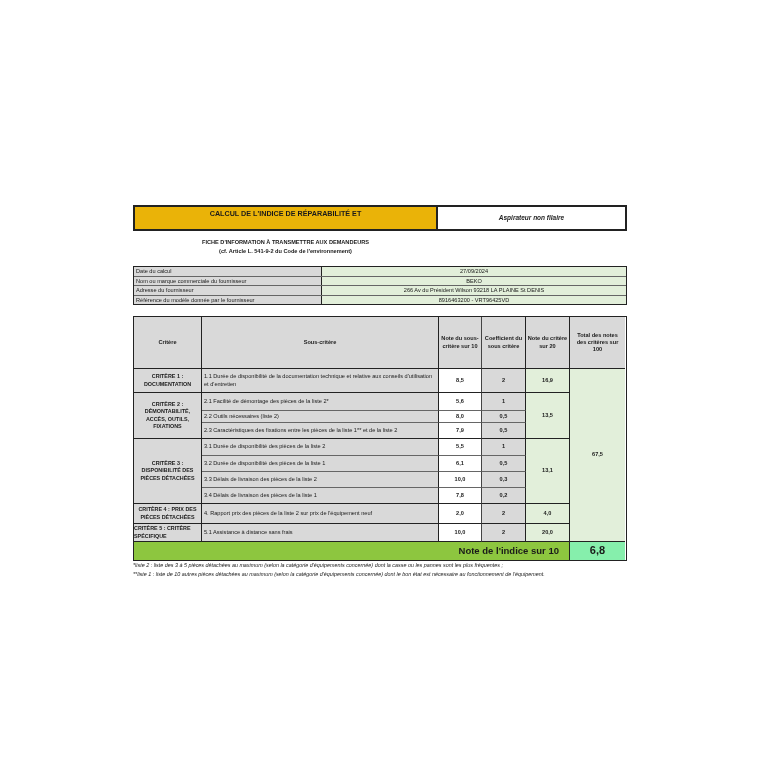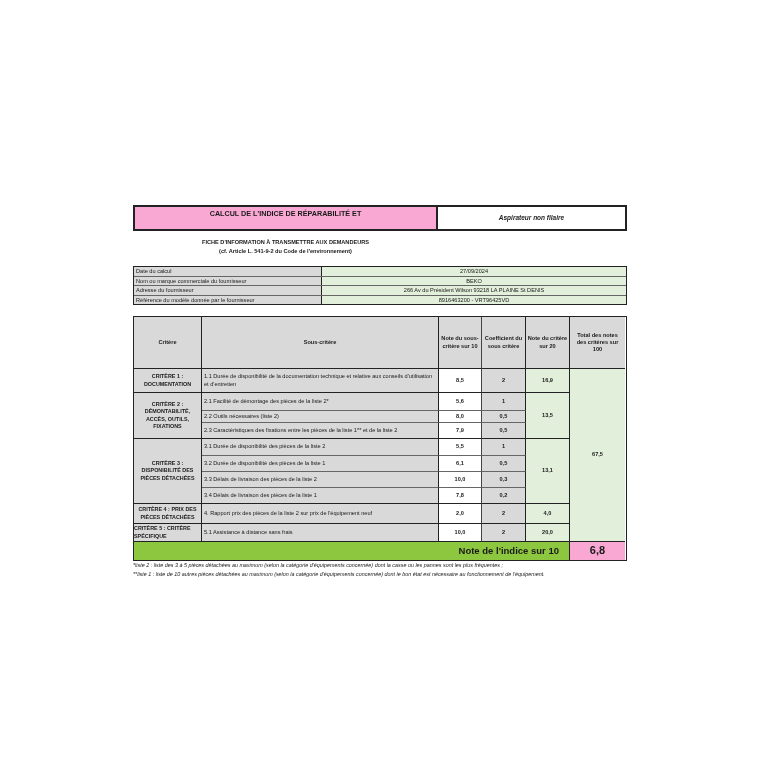--- a/index.html
+++ b/index.html
@@ -1,37 +1,37 @@
 <!DOCTYPE html>
 <html><head>
 <meta charset="utf-8">
 <style>
   html, body { margin:0; padding:0; background:#ffffff; }
   body { width:768px; height:768px; position:relative; overflow:hidden; font-family:"Liberation Sans", sans-serif; color:#1a1a1a; }
   .abs { position:absolute; box-sizing:border-box; }
-  .title-box { left:133px; top:205px; width:305px; height:26px; background:#f9a8d4; border:2px solid #222; font-weight:bold; font-size:7.2px; text-align:center; line-height:10px; padding-top:2px; }
+  .title-box { left:133px; top:205px; width:305px; height:26px; background:#eab308; border:2px solid #222; font-weight:bold; font-size:7.2px; text-align:center; line-height:10px; padding-top:2px; }
   .type-box { left:437px; top:205px; width:190px; height:26px; background:#fff; border:2px solid #222; border-left:1px solid #222; font-style:italic; font-weight:bold; font-size:6.5px; text-align:center; line-height:22px; }
   .fiche { left:133px; top:238px; width:305px; text-align:center; font-size:5.6px; font-weight:bold; line-height:9px; }
   .info { left:133px; top:266px; width:494px; border:1.5px solid #222; border-collapse:collapse; }
   .info-row { display:flex; height:8.6px; border-bottom:0.5px solid #666; }
   .info-row:last-child { border-bottom:none; }
   .info-label { width:185px; background:#d9d9d9; font-size:5.6px; padding-left:2px; line-height:8.6px; border-right:1.5px solid #222; white-space:nowrap; overflow:hidden; }
   .info-value { flex:1; background:#e2efda; font-size:5.6px; text-align:center; line-height:8.6px; white-space:nowrap; }
   .main { left:133px; top:316px; width:494px; height:245px; border:1.5px solid #222; }
   .cell { position:absolute; box-sizing:border-box; display:flex; align-items:center; justify-content:center; text-align:center; font-size:5.6px; line-height:7.2px; }
   .hdr { background:#d9d9d9; font-weight:bold; border-right:1.5px solid #222; border-bottom:1.5px solid #222; }
   .crit { background:#d9d9d9; font-weight:bold; border-right:1.5px solid #222; border-bottom:1.5px solid #222; font-size:5.4px; }
   .sub { background:#d9d9d9; justify-content:flex-start; text-align:left; padding-left:2px; border-right:1.5px solid #222; border-bottom:0.5px solid #666; }
   .note { background:#ffffff; font-weight:bold; border-right:1px solid #444; border-bottom:0.5px solid #666; }
   .coef { background:#d9d9d9; font-weight:bold; border-right:1.5px solid #222; border-bottom:0.5px solid #666; }
   .n20 { background:#e2efda; font-weight:bold; border-right:1.5px solid #222; border-bottom:1.5px solid #222; }
   .total { background:#e2efda; font-weight:bold; border-bottom:1.5px solid #222; }
   .grp-end { border-bottom:1.5px solid #222; }
   .footer-label { background:#8dc63f; font-weight:bold; font-size:9.5px; justify-content:flex-end; padding-right:10px; border-right:1.5px solid #222; }
-  .footer-value { background:#f9a8d4; font-weight:bold; font-size:11px; }
+  .footer-value { background:#86efac; font-weight:bold; font-size:11px; }
   .notes { left:133px; top:561px; width:494px; font-size:5.4px; font-style:italic; line-height:9px; }
 </style>
 </head>
 <body>
 
 <div class="abs title-box">
   <div>CALCUL DE L'INDICE DE RÉPARABILITÉ ET</div>
 </div>
 <div class="abs type-box">Aspirateur non filaire</div>
 

